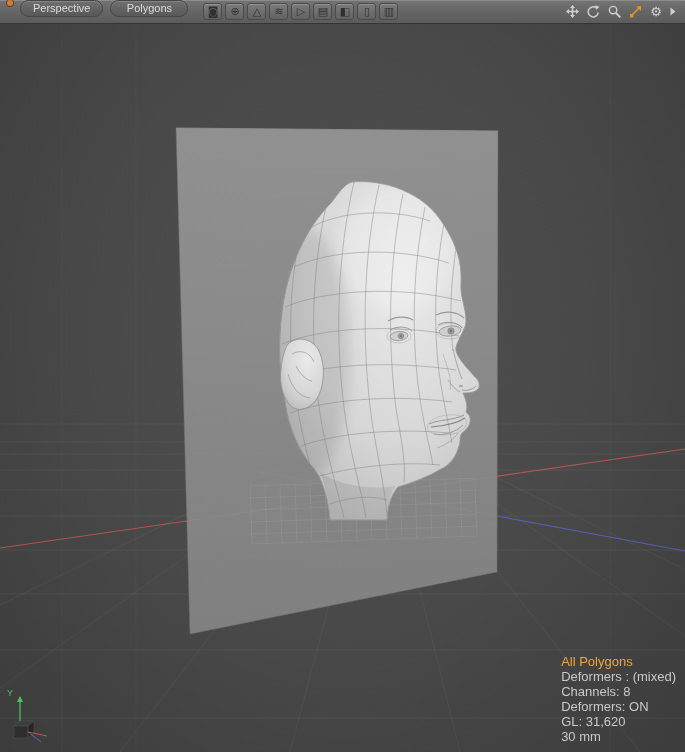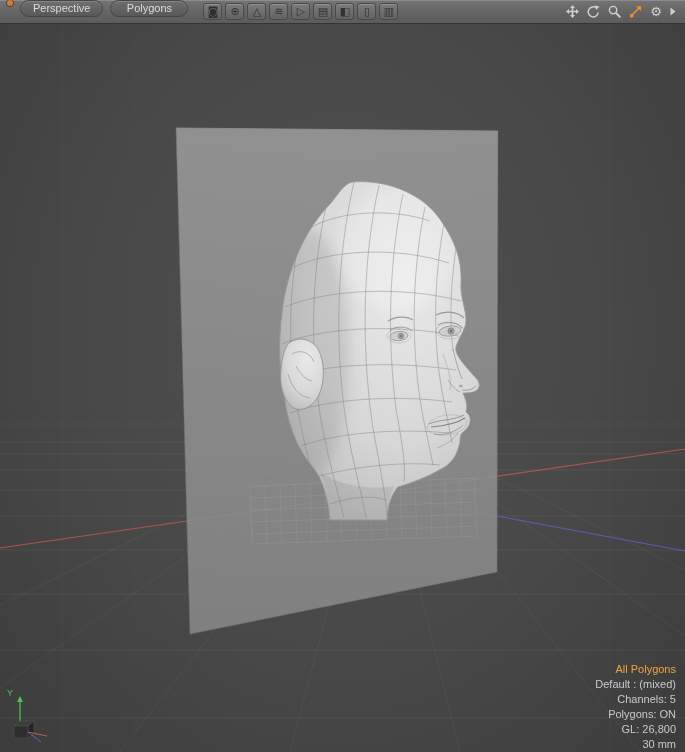--- a/index.html
+++ b/index.html
@@ -42,22 +42,22 @@
   .rt{display:flex;align-items:center;justify-content:center;cursor:pointer;}
   .gear{color:#d2d2d2;font-size:13px;line-height:13px;font-family:"DejaVu Sans",sans-serif;}
   
   .viewport{
     position:absolute;top:24px;left:0;width:685px;height:728px;overflow:hidden;
     background:radial-gradient(ellipse at 50% 42%, #515151 0%, #484848 55%, #3c3c3c 100%);
   }
   .scene{position:absolute;top:0;left:0;}
   
   .stats{
-    position:absolute;right:9px;bottom:0;text-align:right;
-    font-size:11px;line-height:15px;color:#c9c9c9;
+    position:absolute;right:9px;bottom:8px;text-align:left;
+    font-size:13px;line-height:15px;color:#c9c9c9;
   }
   .stats .accent{color:#f0a43c;}
   
   .gizmo{position:absolute;left:4px;bottom:6px;}
 </style>
 </head>
 <body>
 
 <div class="toolbar">
   <span class="tb-dot"></span>
@@ -241,24 +241,24 @@
           <path d="M292,330 C300,325 310,328 314,338"></path>
           <path d="M288,350 C291,362 299,373 310,374"></path>
           <path d="M296,342 C300,350 306,356 312,357"></path>
         </g>
       </g>
     </g>
   </svg>
 
   <div class="stats">
     <div class="accent">All Polygons</div>
-    <div>Default : (mixed)</div>
-    <div>Channels: 5</div>
-    <div>Polygons: ON</div>
-    <div>GL: 26,800</div>
+    <div>Deformers : (mixed)</div>
+    <div>Channels: 8</div>
+    <div>Deformers: ON</div>
+    <div>GL: 31,620</div>
     <div>30 mm</div>
   </div>
 
   <svg class="gizmo" width="52" height="62" viewBox="0 0 52 62">
     <text x="3" y="12" font-size="9" fill="#4fc457" font-family="Liberation Sans, sans-serif">Y</text>
     <path d="M16,12 L13,18 L19,18 Z" fill="#4fc457"></path>
     <line x1="16" y1="16" x2="16" y2="44" stroke="#4fc457" stroke-width="1.2"></line>
     <path d="M10,42 L16,37 L30,37 L24,42 Z" fill="#3c3c3c" stroke="#555555" stroke-width="0.5"></path>
     <rect x="10" y="42" width="14" height="12" fill="#2e2e2e" stroke="#555555" stroke-width="0.5"></rect>
     <path d="M24,42 L30,37 L30,49 L24,54 Z" fill="#262626" stroke="#555555" stroke-width="0.5"></path>

